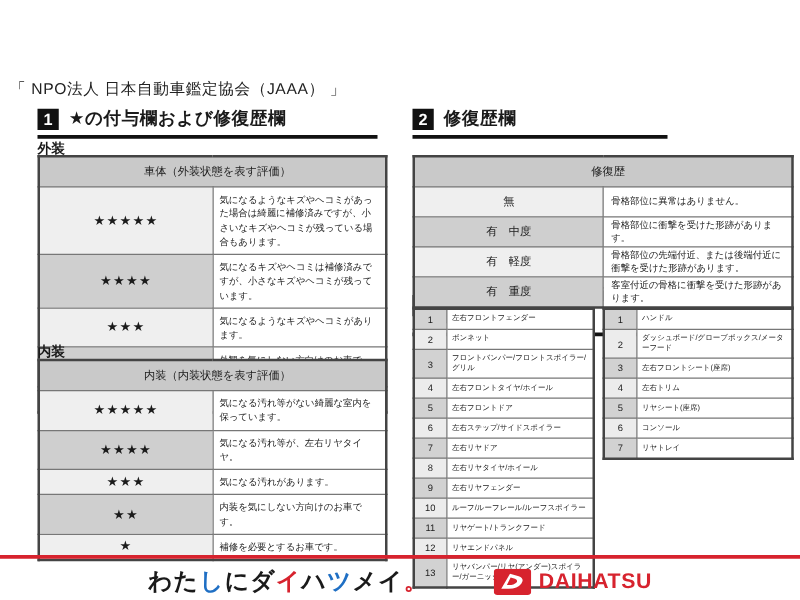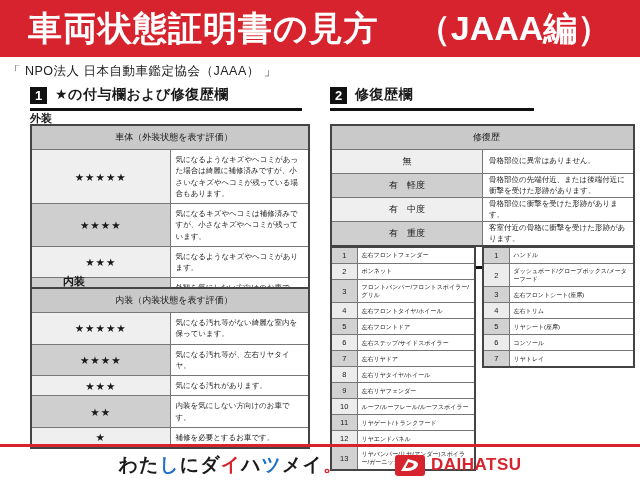--- a/index.html
+++ b/index.html
@@ -20,21 +20,21 @@
          border-bottom:3px solid #111; padding-bottom:4px; }
   .sec-num { background:#111; color:#fff; font-weight:bold; font-size:13px; width:17px; height:17px;
              display:flex; align-items:center; justify-content:center; flex:0 0 17px; }
   .sec-title { font-size:14px; font-weight:bold; letter-spacing:.5px; }
   #sec1 { left:30px; top:86px; width:272px; }
   #sec2 { left:330px; top:86px; width:204px; }
   #sec3 { left:330px; top:226px; width:202px; }
 
   .group-label { position:absolute; font-size:11px; font-weight:bold; }
   #lbl-ext { left:30px; top:111px; }
-  #lbl-int { left:30px; top:274px;margin-left:33px; }
+  #lbl-int { left:30px; top:274px; }
 
   
   table { border-collapse:collapse; table-layout:fixed; }
   .doc-table { position:absolute; border:2px solid #444; }
   .doc-table th, .doc-table td { border:1px solid #777; }
   .doc-table th { background:#c9c9c9; font-size:9px; font-weight:normal; text-align:center;
                   padding:5px 4px 5px 12px; }
   .doc-table td { background:#fff; vertical-align:middle; }
 
   #tbl-exterior { left:30px; top:124px; width:280px; }
@@ -64,24 +64,20 @@
   .slogan { font-size:19px; font-weight:bold; letter-spacing:1px; display:flex; }
   .d-logo { display:flex; align-items:center; gap:6px;padding-left:36px; }
   .d-mark { width:30px; height:21px; }
   .d-word { color:#d7232e; font-weight:bold; font-size:17px; letter-spacing:.5px; }
 </style>
 </head>
 <body>
 
 <div class="page">
 
-  <div class="banner">
-    <span class="banner-title">車両状態証明書の見方</span>
-    <span class="banner-edition">（JAAA編）</span>
-  </div>
 
   <div class="subtitle">「 NPO法人 日本自動車鑑定協会（JAAA） 」</div>
 
   <div class="sec" id="sec1">
     <span class="sec-num">1</span>
     <span class="sec-title">★の付与欄および修復歴欄</span>
   </div>
   <div class="sec" id="sec2">
     <span class="sec-num">2</span>
     <span class="sec-title">修復歴欄</span>
@@ -158,26 +154,26 @@
       <tr>
           <th colspan="2">修復歴</th>
         </tr>
     </thead>
     <tbody>
         <tr>
           <td>無</td>
           <td>骨格部位に異常はありません。</td>
         </tr>
         <tr>
+          <td>有　中度</td>
+          <td>骨格部位に衝撃を受けた形跡があります。</td>
+        </tr>
+        <tr>
           <td>有　軽度</td>
           <td>骨格部位の先端付近、または後端付近に衝撃を受けた形跡があります。</td>
-        </tr>
-        <tr>
-          <td>有　中度</td>
-          <td>骨格部位に衝撃を受けた形跡があります。</td>
         </tr>
         <tr>
           <td>有　重度</td>
           <td>客室付近の骨格に衝撃を受けた形跡があります。</td>
         </tr>
       </tbody>
   </table>
 
   <table class="doc-table cond-table" id="tbl-cond-left">
     <tbody>

